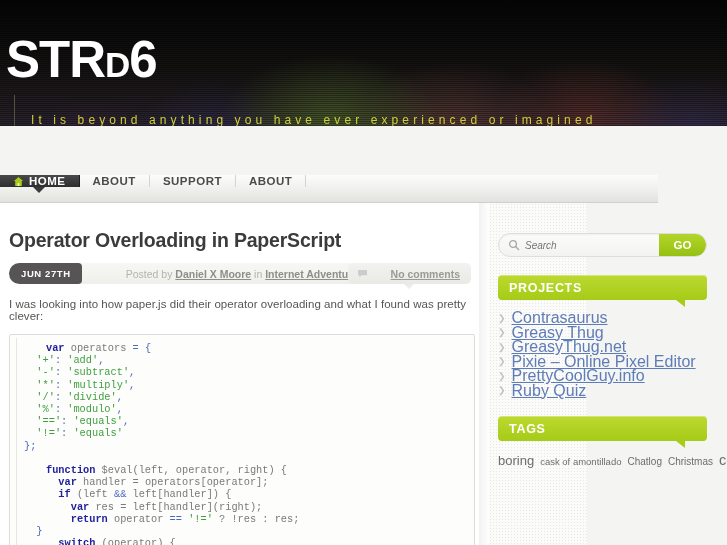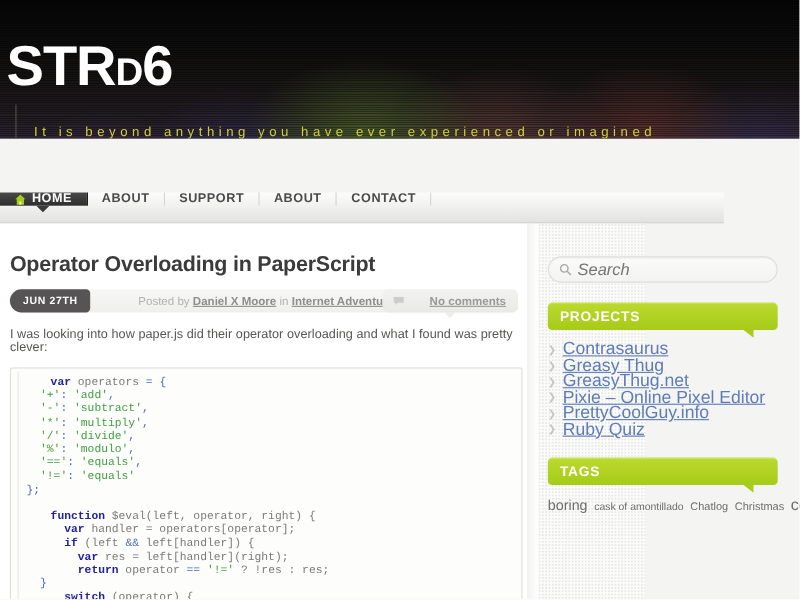--- a/index.html
+++ b/index.html
@@ -283,21 +283,21 @@
     overflow: hidden;
     box-shadow: inset 0 1px 2px rgba(0,0,0,0.05);
   }
   .mag-icon { width: 12px; height: 12px; margin: 0 5px 0 9px; display:block; flex:none; }
   .search-input {
     flex: 1;
     border: none;
     background: transparent;
     outline: none;
     font-family: "Liberation Sans", sans-serif;
-    font-size: 15px;
+    font-size: 10px;
     font-style: italic;
     color: #a9a9a5;
   }
   .go-btn {
     width: 54px;
     height: 24px;
     border: none;
     background: linear-gradient(180deg,#b5d62b 0%,#93bf10 100%);
     color: #ffffff;
     font-family: "Liberation Sans", sans-serif;
@@ -388,23 +388,20 @@
       <span>HOME</span>
     </div>
     <div class="nav-item">
       <span>ABOUT</span>
     </div>
     <div class="nav-item">
       <span>SUPPORT</span>
     </div>
     <div class="nav-item">
       <span>ABOUT</span>
-    </div>
-    <div class="nav-item">
-      <span>CONTACT</span>
     </div>
   </div>
 
   <div class="page-body">
     <div class="dotted-bg"></div>
 
     <div class="content">
       <div class="post-title">Operator Overloading in PaperScript</div>
 
       <div class="post-meta">

